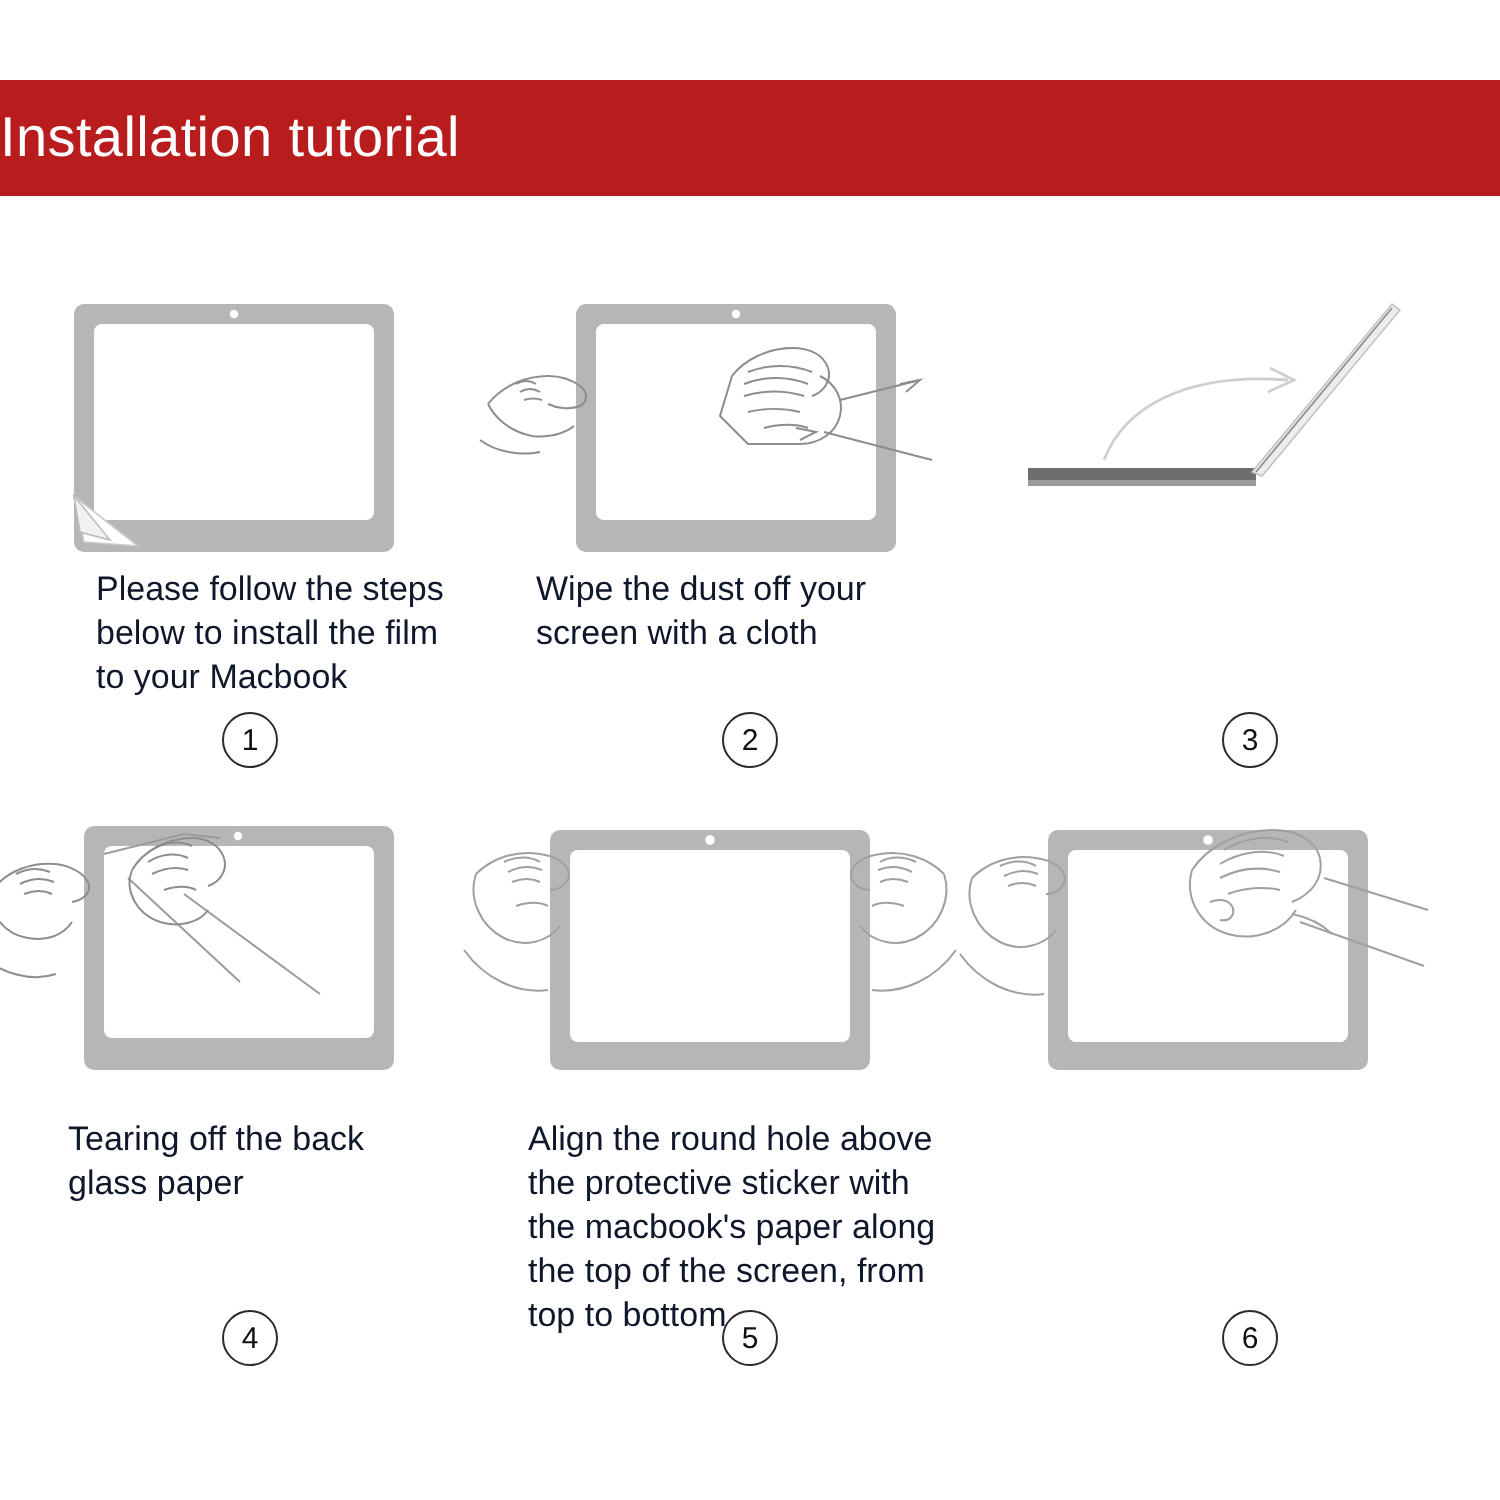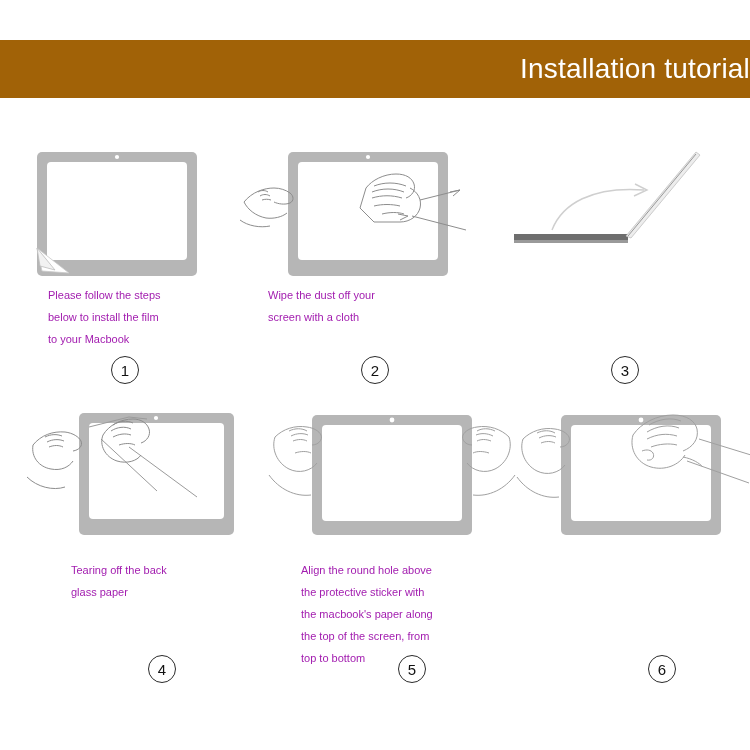--- a/index.html
+++ b/index.html
@@ -20,24 +20,24 @@
     background: #ffffff;
   }
 
   
   .banner {
     position: absolute;
     left: 0;
     top: 40px;
     width: 750px;
     height: 58px;
-    background: #a16207;
+    background: #b91c1c;
     display: flex;
     align-items: center;
-    justify-content: flex-end;
+    justify-content: flex-start;
   }
   .banner-title {
     color: #ffffff;
     font-size: 28px;
     font-weight: 400;
     letter-spacing: 0.2px;
     line-height: 1;
   }
 
   
@@ -64,22 +64,22 @@
     overflow: visible;
   }
   .art svg {
     position: absolute;
     left: 0;
     top: 0;
     overflow: visible;
   }
 
   .caption {
-    font-size: 11px;
-    color: #a21caf;
+    font-size: 17px;
+    color: #0f172a;
     line-height: 22px;
     margin-left: 48px;
     margin-right: 8px;
     margin-top: 14px;
     white-space: pre-line;
   }
   .step-2 .caption, .step-3 .caption { margin-left: 18px; }
   .step-1 .caption { margin-left: 48px; }
   .step-4 .caption { margin-left: 34px; }
   .step-5 .caption { margin-left: 14px; }
@@ -212,21 +212,21 @@
               <path d="M135,54 L147,60 L134,66"></path>
             </g>
           </svg>
         </div>
         <div class="num-wrap">
           <div class="num">3</div>
         </div>
       </div>
     </div>
 
-    <div class="row-bottom" style="display:flex;width:687px;padding-left:37px;">
+    <div class="row-bottom" style="display:flex;width:687px;">
 
       <div class="step step-4">
         <div class="art">
           <svg width="250" height="140" viewBox="0 0 250 140">
             <g>
               <rect x="42" y="8" width="155" height="122" rx="5" fill="#b6b6b6"></rect>
               <rect x="52" y="18" width="135" height="96" rx="4" fill="#ffffff"></rect>
               <circle cx="119" cy="13" r="2.1" fill="#ffffff"></circle>
             </g>
 

